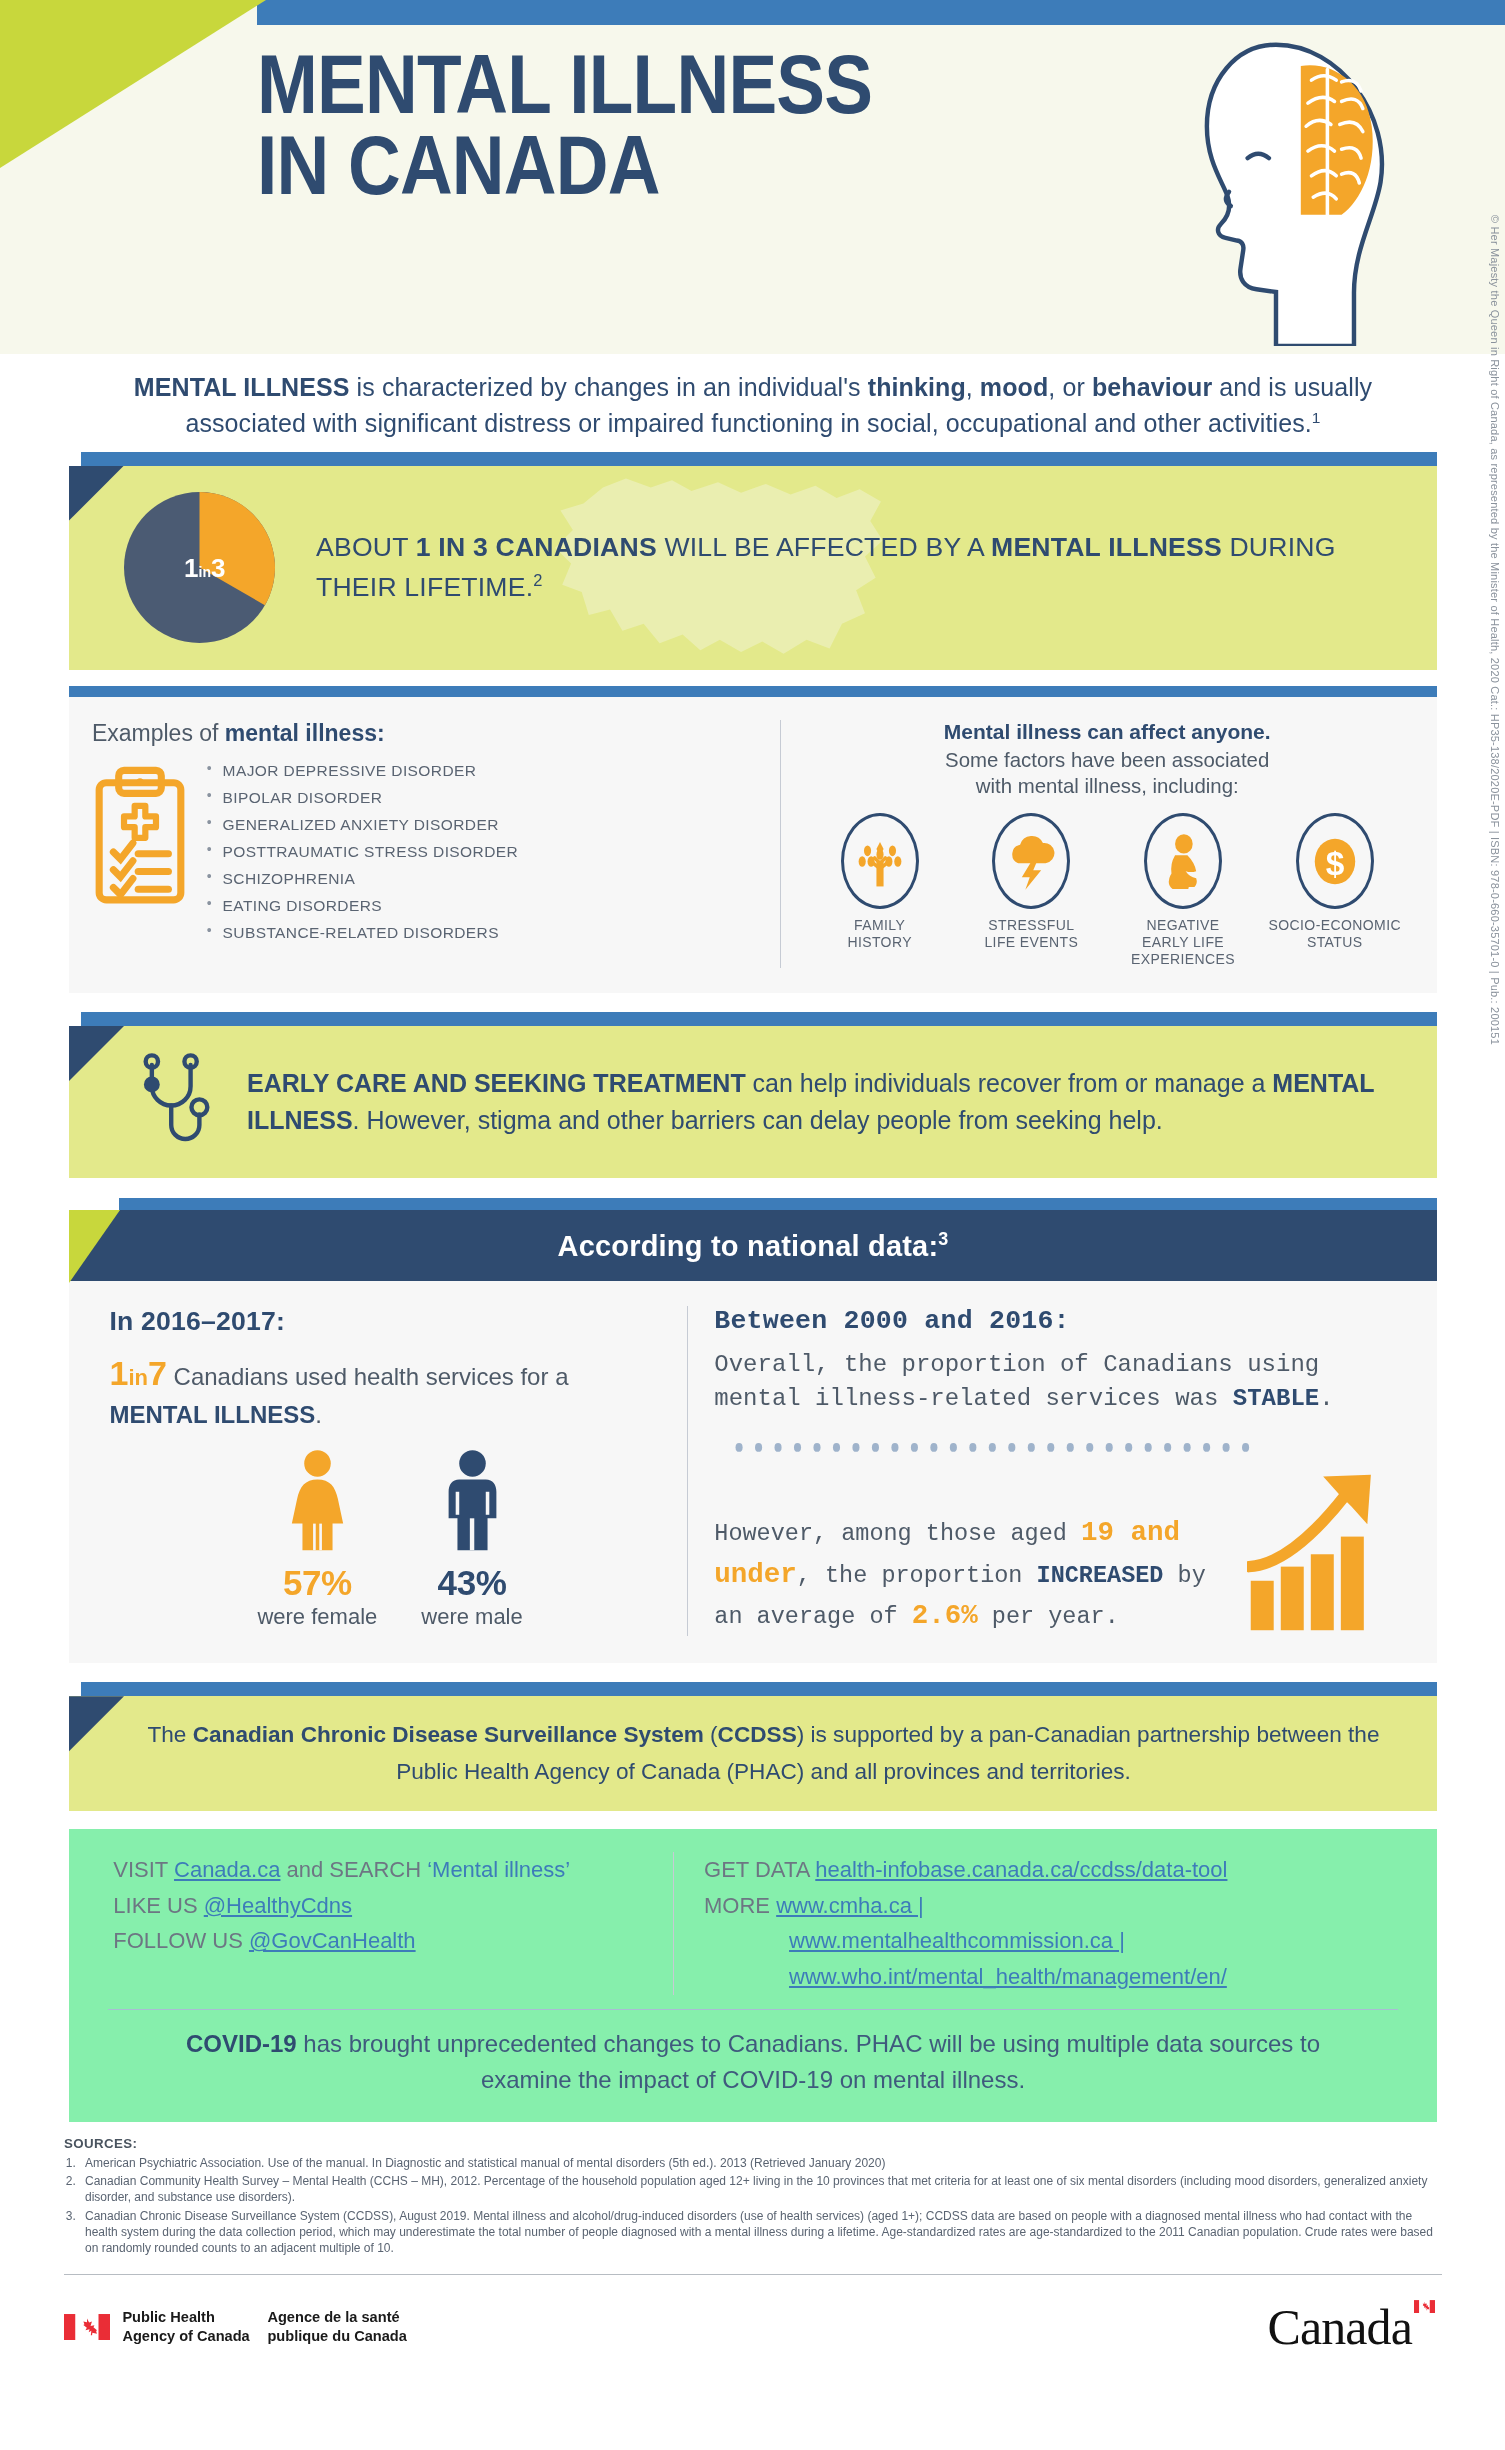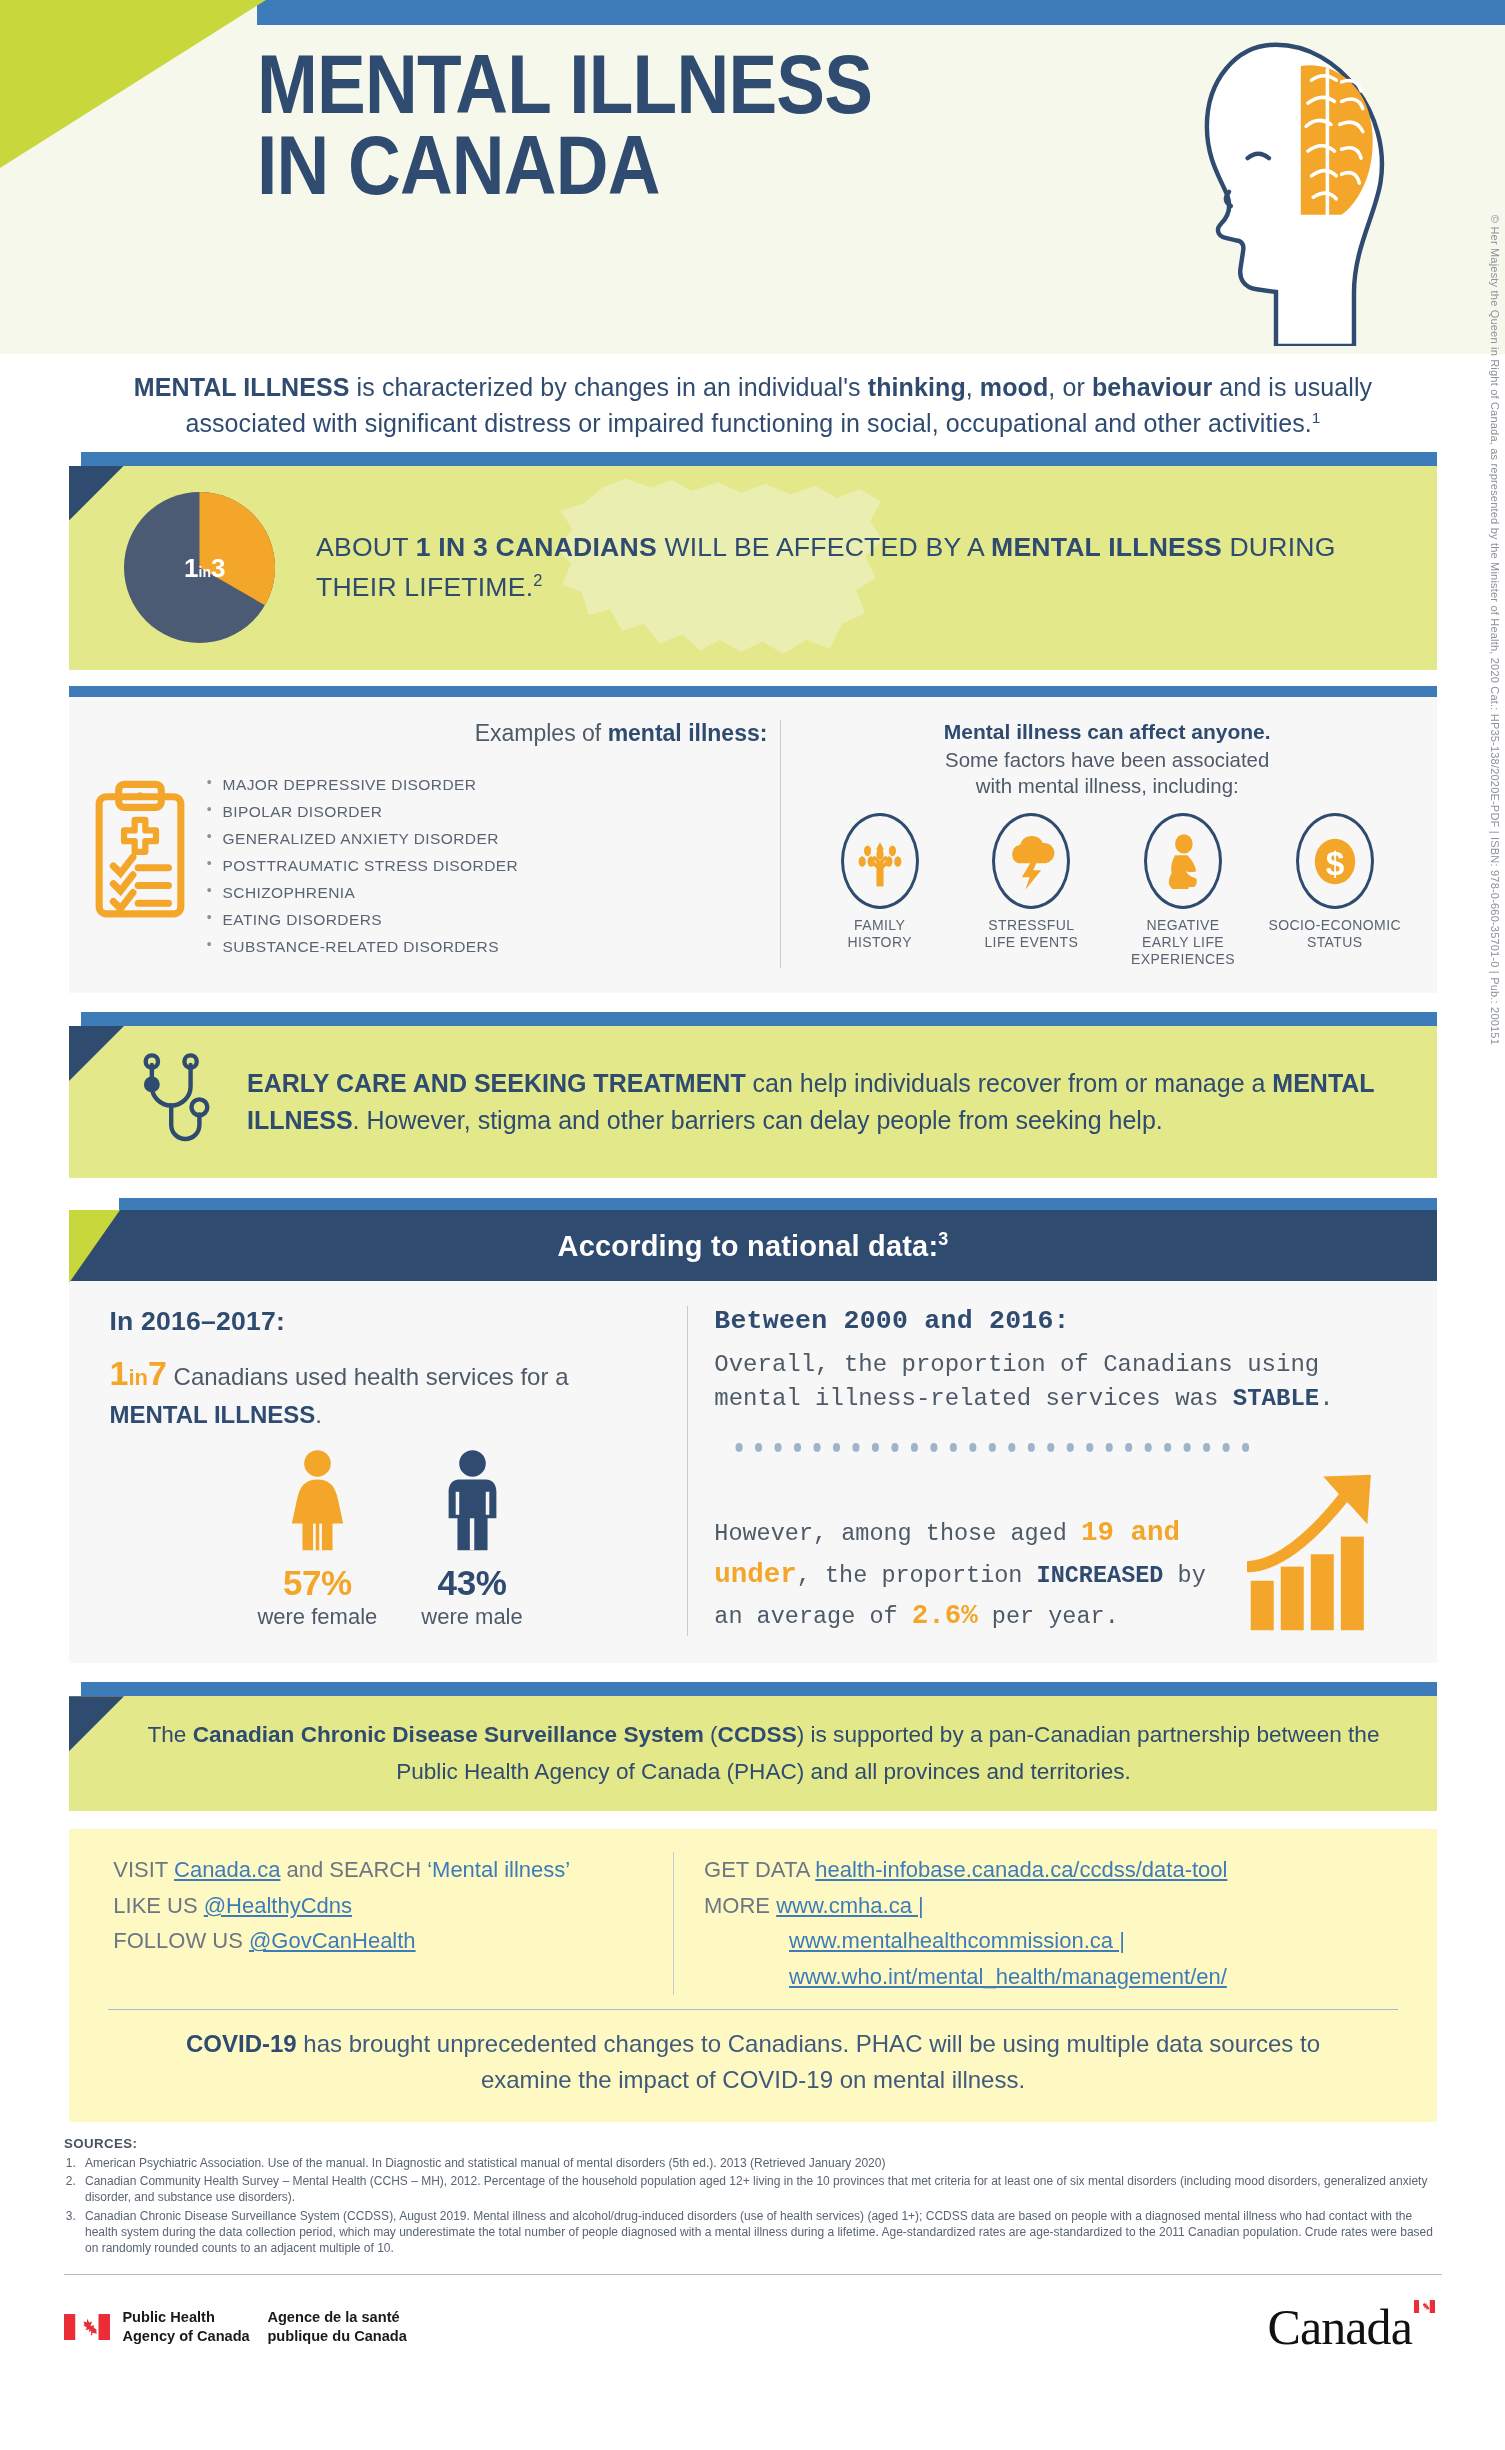--- a/index.html
+++ b/index.html
@@ -142,24 +142,24 @@
   .sec-white .blue-top { height: 11.5px; background: #3d7cb9; }
   .sec-white .body {
     background: #f7f7f7;
     display: flex;
     padding: 23px 14px 25px;
   }
   .col-left { width: 52%; padding: 0 12.4px 0 8.9px; }
   .col-right { width: 48%; border-left: 0.9px solid #c6cbd4; padding: 0 8.9px 0 19.5px; }
 
   .ex-title {
-    text-align: right;
+    text-align: left;
     color: #4e5a68;
     font-size: 23px;
-    margin-bottom: 26px;
+    margin-bottom: 12px;
   }
   .ex-title b { color: #2f4b70; font-weight: 700; }
   .ex-flex { display: flex; align-items: flex-start; gap: 16px; }
   .clipboard { flex: 0 0 97px; padding-top: 5.3px; }
   .ex-list { list-style: none; padding-top: 3.5px; }
   .ex-list li {
     color: #5a6472;
     font-size: 15.5px;
     letter-spacing: 0.4px;
     line-height: 1;
@@ -257,21 +257,21 @@
   
   .learn { margin: 17.7px 69px 0; }
   .learn-head {
     position: relative;
     background: #2f4b70;
     height: 57px;
     display: flex; align-items: center; justify-content: center;
     clip-path: polygon(0 0, 100% 0, 100% 100%, calc(100% - 37px) 62%, 37px 62%, 0 100%);
   }
   .learn-head h3 { color: #fff; font-size: 23px; font-weight: 700; letter-spacing: 0.5px; }
-  .learn-body { background: #fef9c3; padding: 23px 17.7px 5.3px; }
+  .learn-body { background: #86efac; padding: 23px 17.7px 5.3px; }
   .learn-cols { display: flex; }
   .learn-c1 { width: 44%; padding: 0 21px 0 26.6px; }
   .learn-c2 { width: 56%; border-left: 0.9px solid #c6cbd4; padding: 0 8.9px 0 30px; }
   .ln { color: #6d7683; font-size: 22px; line-height: 1.62; }
   .ln .lk { color: #3d7cb9; }
   .ln .indent { display: inline-block; margin-left: 85px; }
   .covid-rule { border-top: 0.9px solid #a9bcd4; margin: 14px 21px 0; }
   .covid {
     text-align: center;
     color: #3f5a7d;

